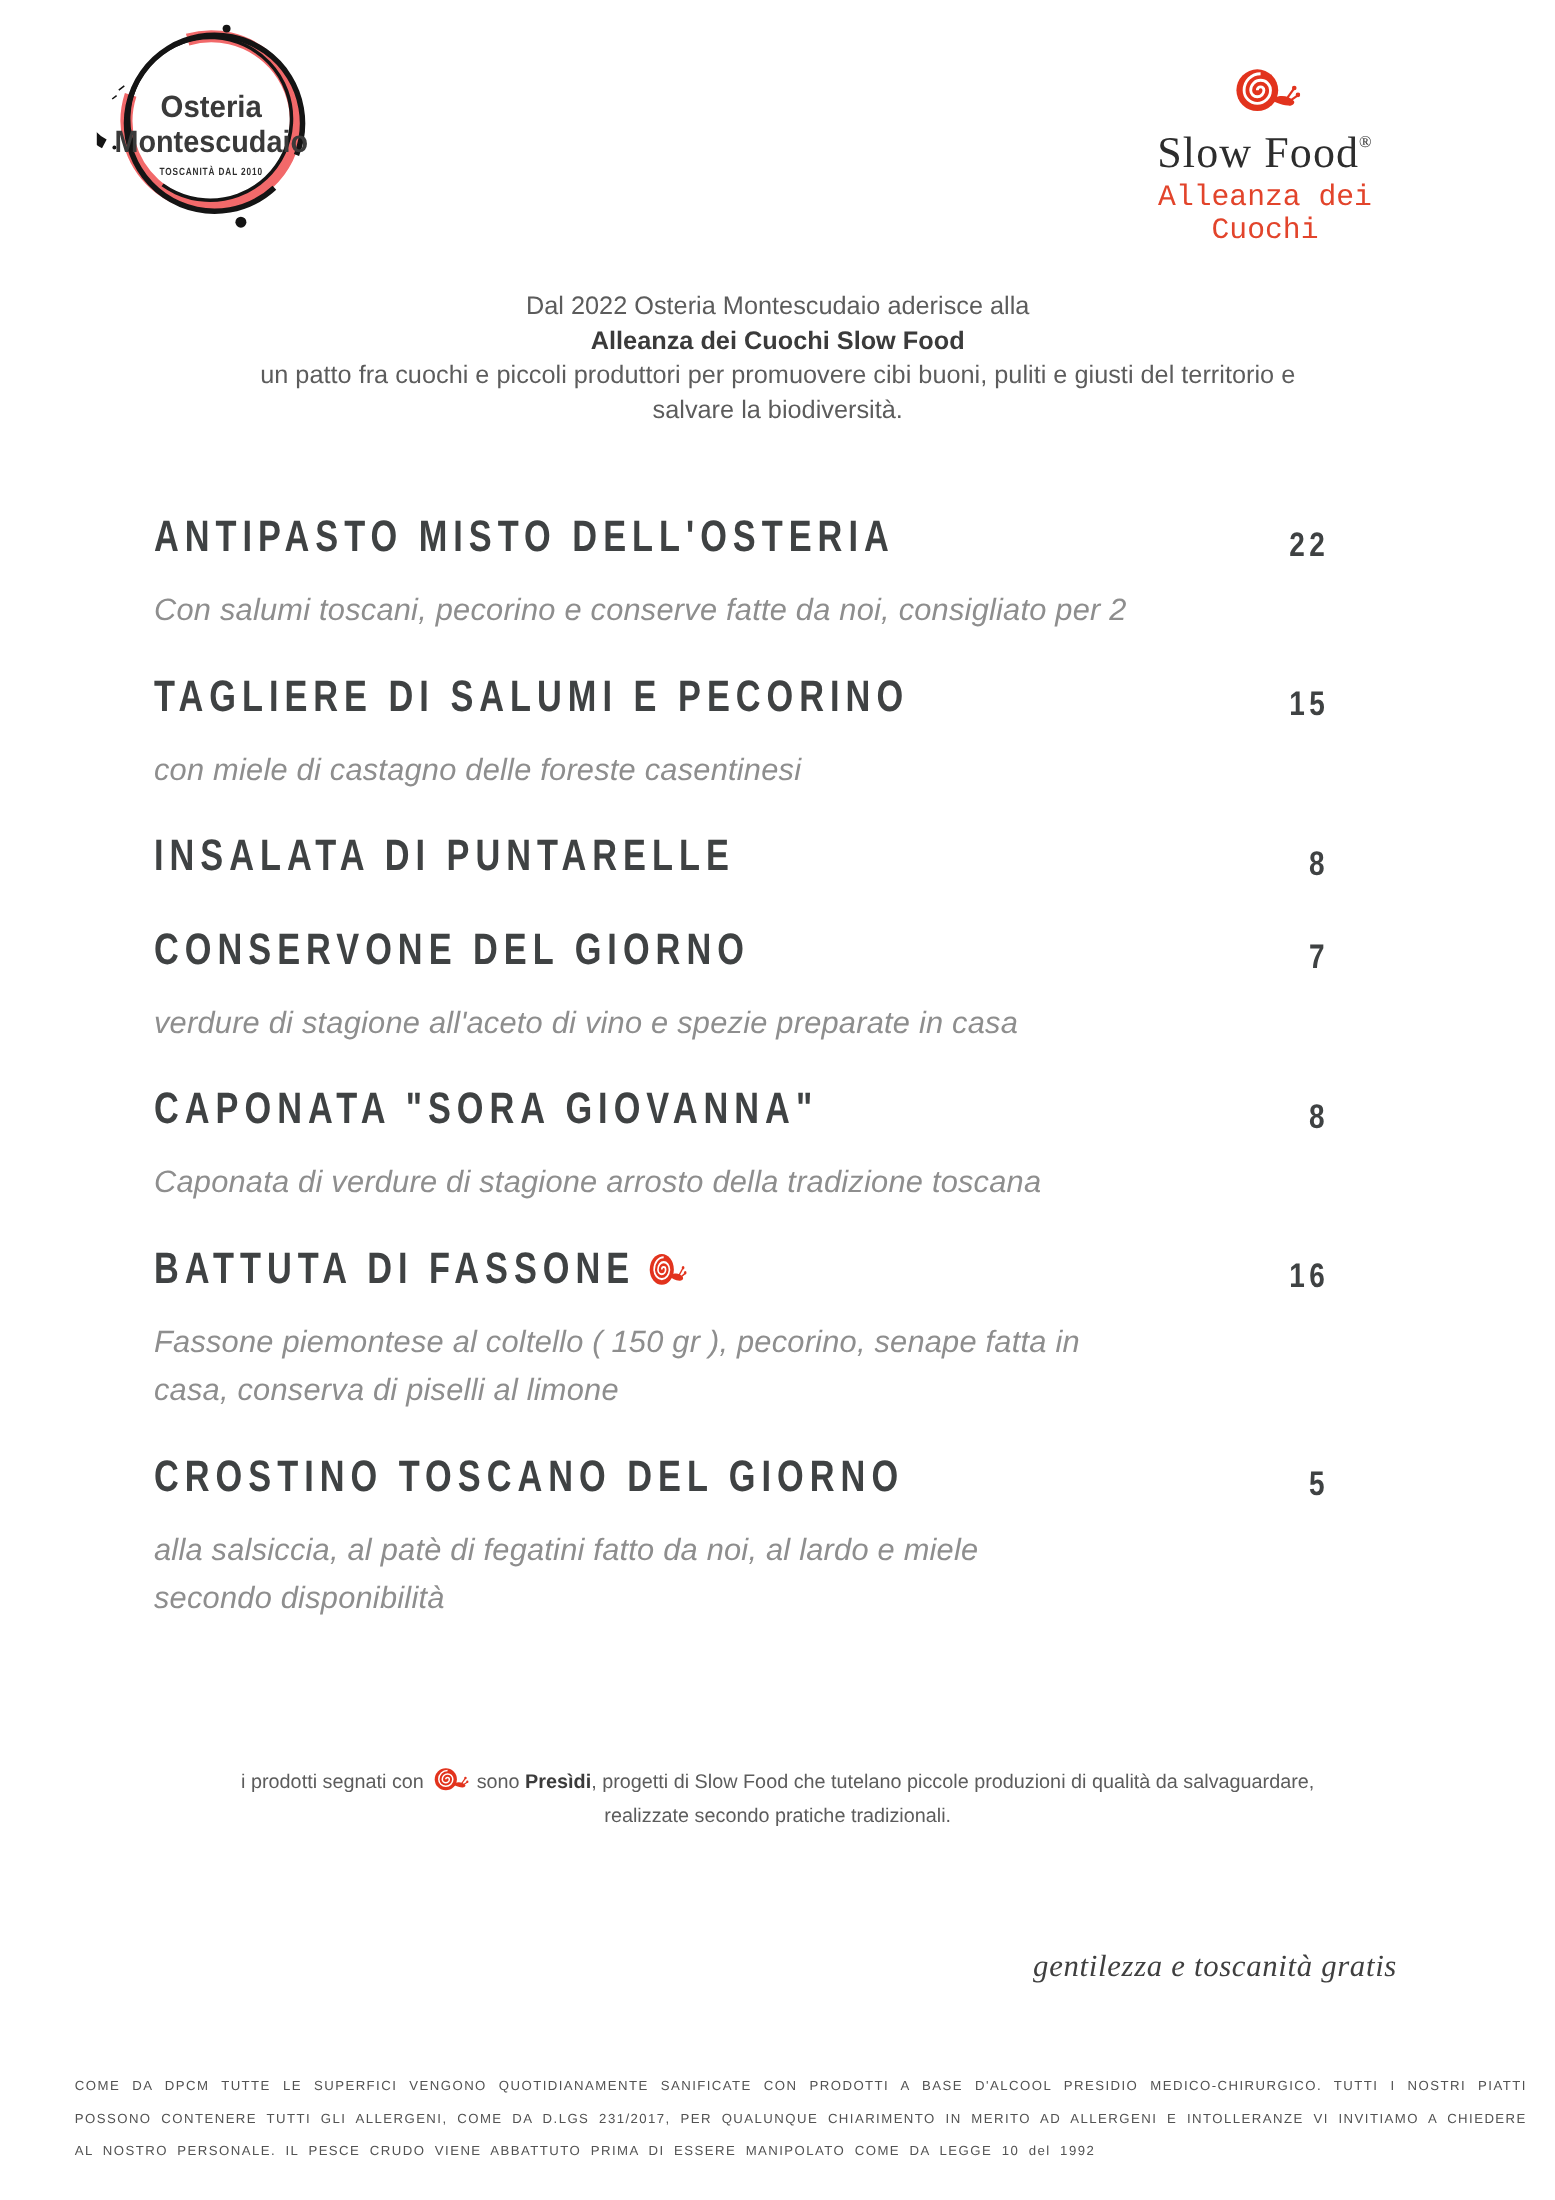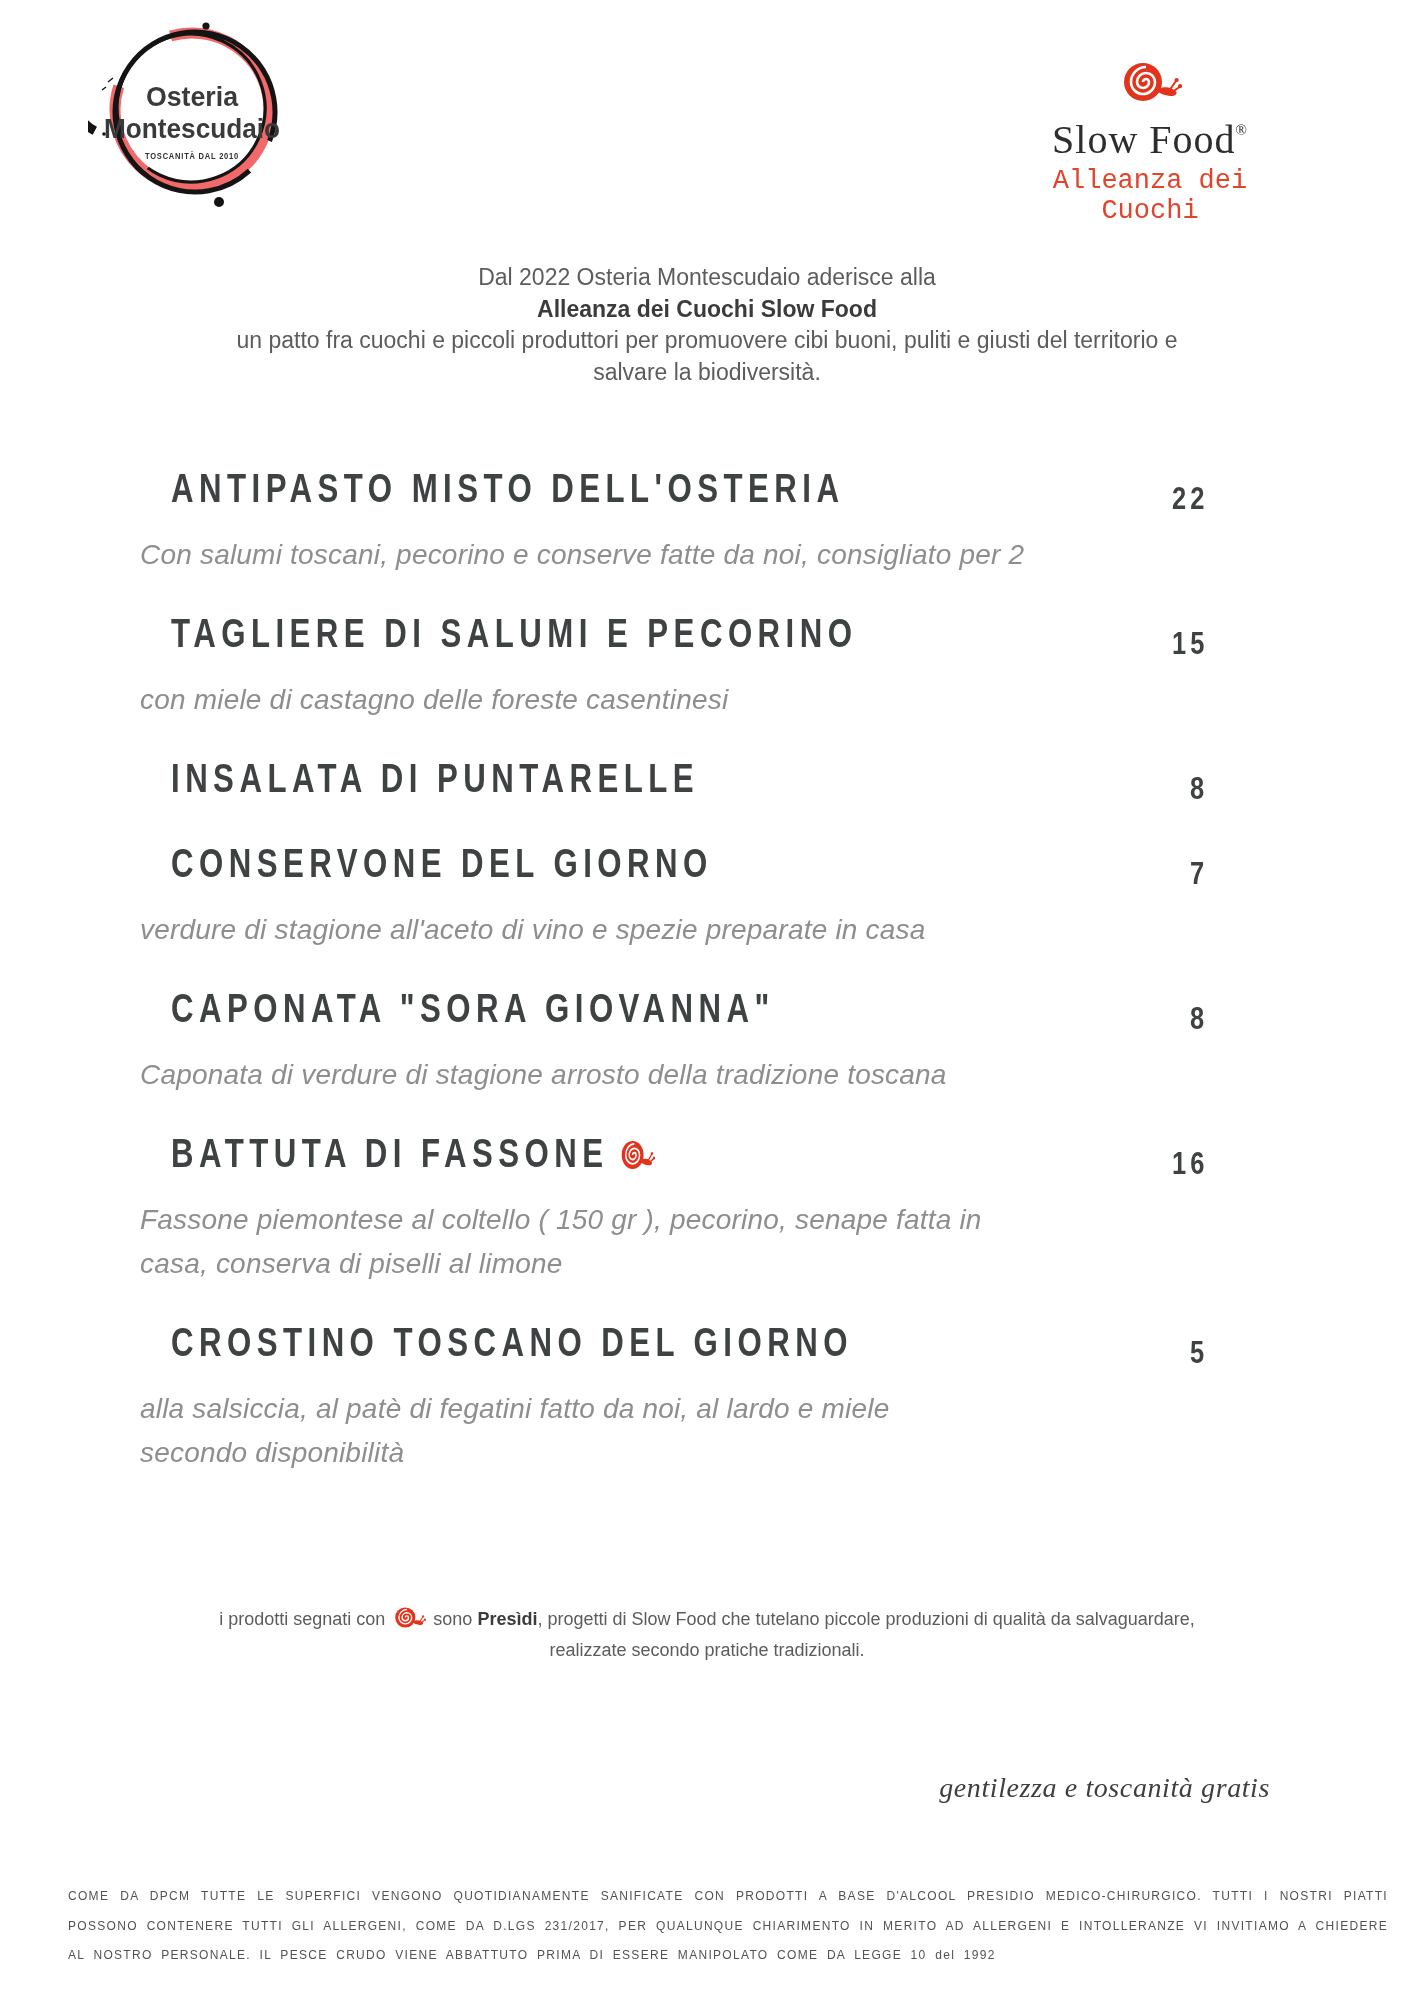--- a/index.html
+++ b/index.html
@@ -20,21 +20,21 @@
   .sf-alliance { font-family:Liberation Mono, monospace; font-size:27px; color:#e2442b; margin-top:4px; line-height:30px; }
 
   
   .intro { position:absolute; top:262px; left:0; right:0; text-align:center;
            font-size:23px; line-height:31.5px; color:#5c5c5c; }
   .intro .bold { font-weight:700; color:#3b3b3b;text-align:center; }
 
   
   .menu { position:absolute; top:468px; left:140px; right:206px; }
   .item { margin-bottom:36px; }
-  .item-title { display:flex; justify-content:space-between; align-items:flex-end;margin-left:31px; }
+  .item-title { display:flex; justify-content:space-between; align-items:center; }
   .name-wrap { display:inline-block; transform:scaleX(0.78); transform-origin:0 50%; white-space:nowrap; line-height:40px; }
   .item-name { font-size:40px; font-weight:700; letter-spacing:7px; color:#3f4243; }
   .snail-inline { width:48px; height:34px; margin-left:12px; vertical-align:-5px; }
   .price { display:inline-block; transform:scaleX(0.82); transform-origin:100% 50%;
            font-size:31px; font-weight:700; letter-spacing:5px; color:#3f4243; padding-top:5px; }
   .item-desc { margin-top:16px; font-size:28px; font-style:italic; color:#8e8e8e;
                line-height:44px; letter-spacing:0.2px; }
 
   
   .legend { position:absolute; top:1604px; left:0; right:0; text-align:center; color:#5c5c5c;

